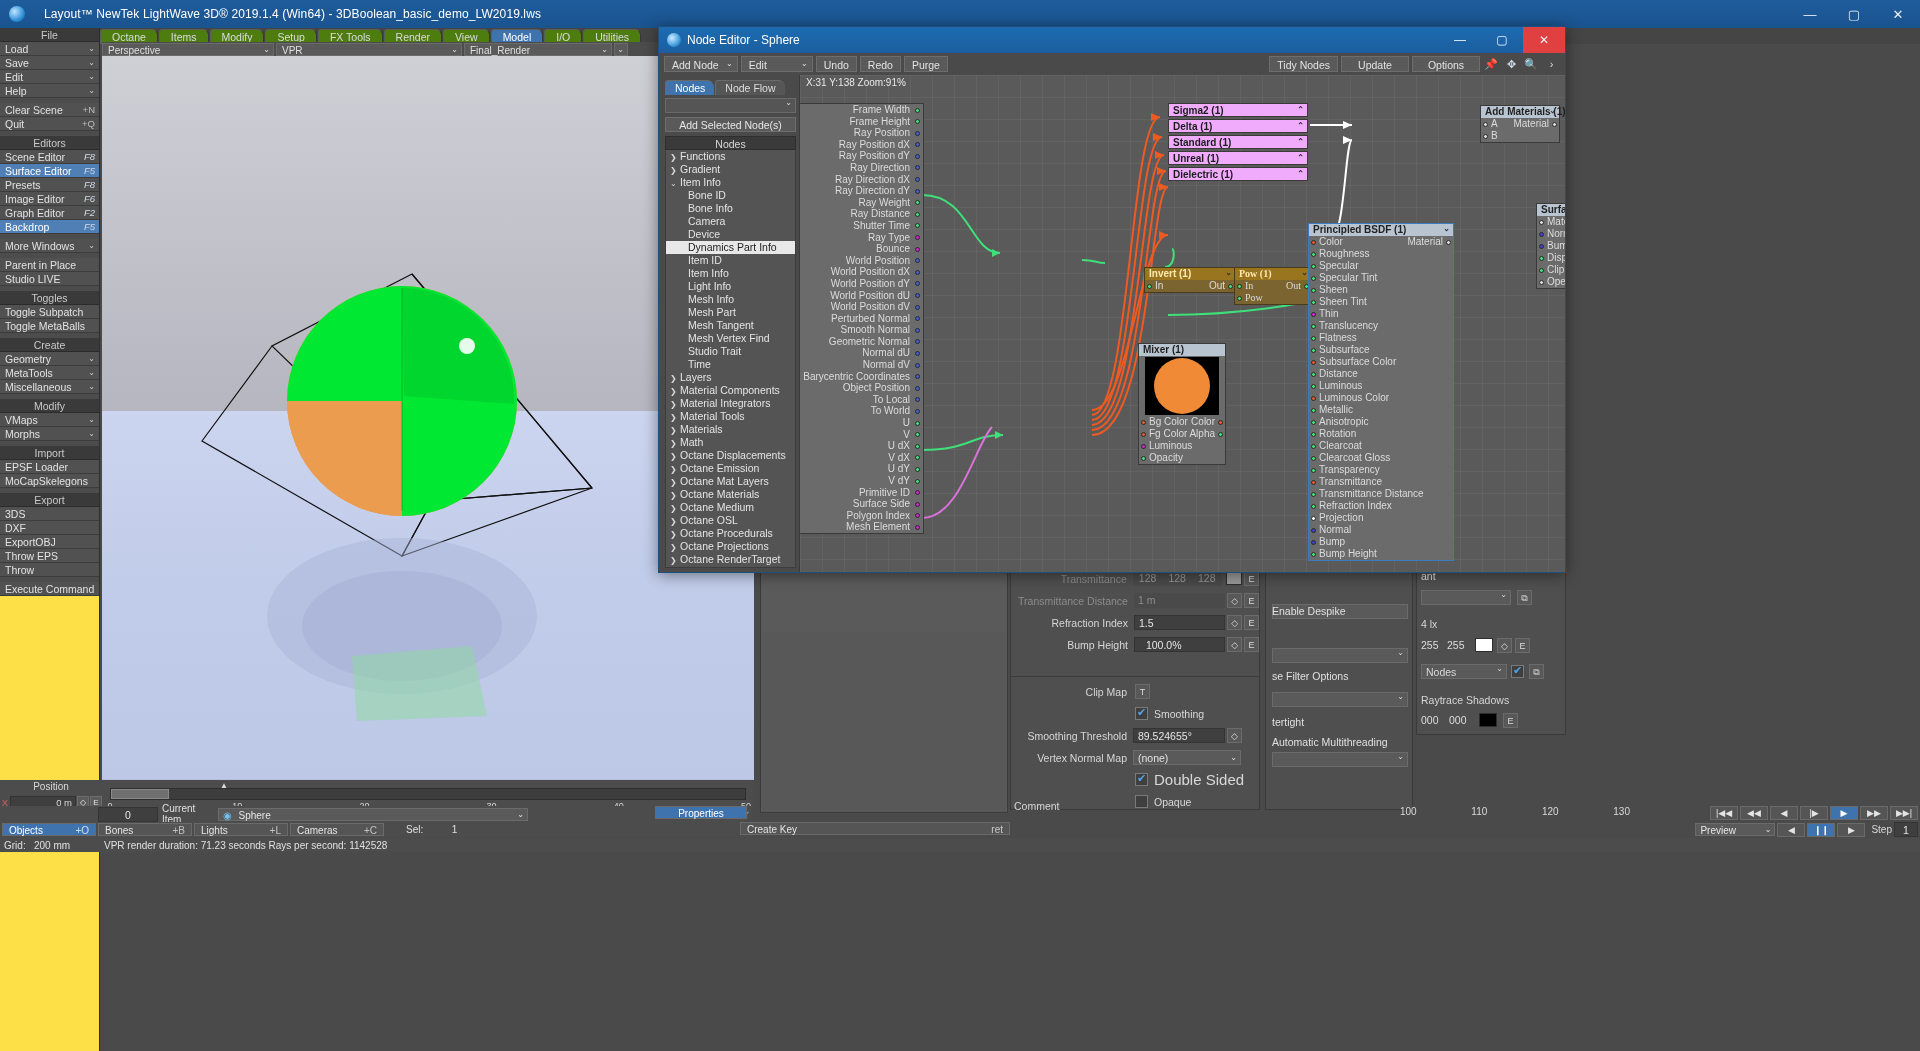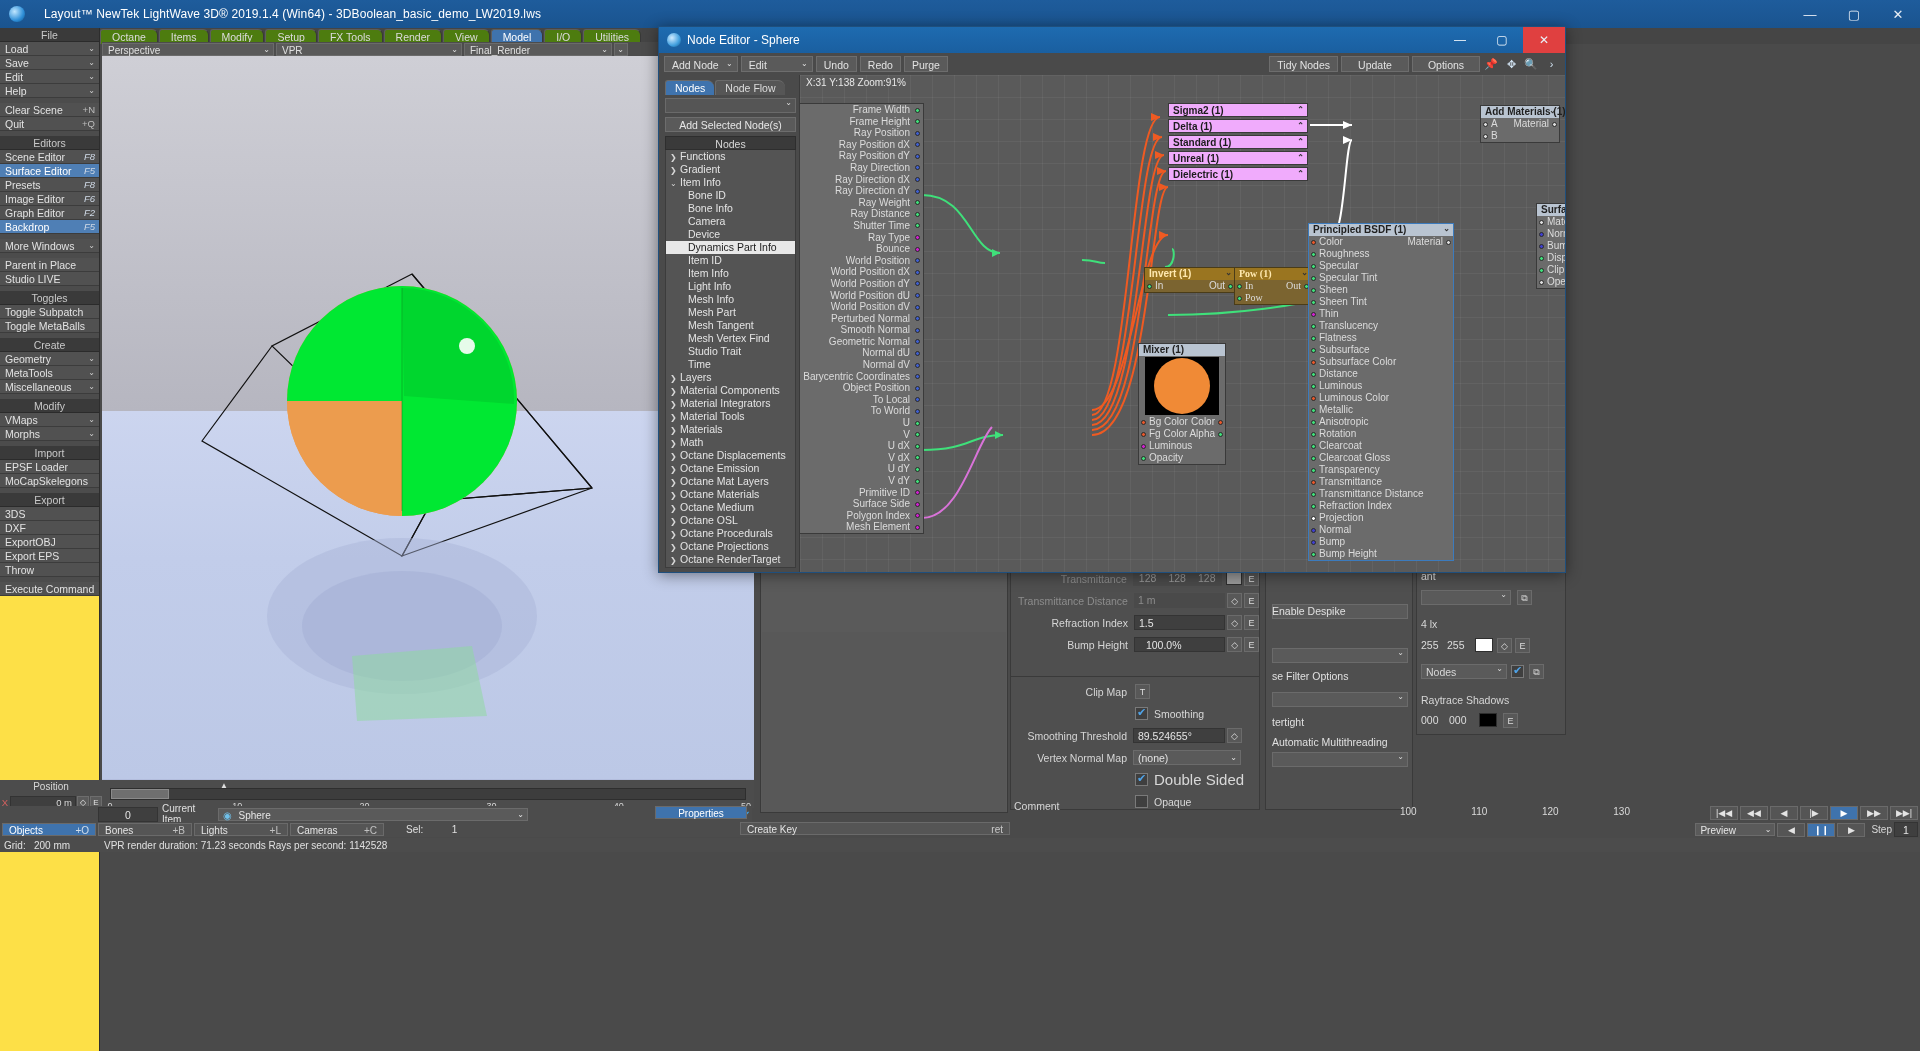--- a/index.html
+++ b/index.html
@@ -317,21 +317,21 @@
       <div class="sb-item"><span>Morphs</span><span class="chev">⌄</span></div>
       <div class="sb-gap"></div>
       <div class="sb-group-title">Import</div>
       <div class="sb-item"><span>EPSF Loader</span></div>
       <div class="sb-item"><span>MoCapSkelegons</span></div>
       <div class="sb-gap"></div>
       <div class="sb-group-title">Export</div>
       <div class="sb-item"><span>3DS</span></div>
       <div class="sb-item"><span>DXF</span></div>
       <div class="sb-item"><span>ExportOBJ</span></div>
-      <div class="sb-item"><span>Export EPS</span></div>
+      <div class="sb-item"><span>Throw EPS</span></div>
       <div class="sb-item"><span>Throw</span></div>
       <div class="sb-gap"></div>
       <div class="sb-item"><span>Execute Command</span></div>
     </div>
 
   <div class="menubar" id="menubar">
       <div class="mtab">Octane</div>
       <div class="mtab">Items</div>
       <div class="mtab">Modify</div>
       <div class="mtab">Setup</div>

